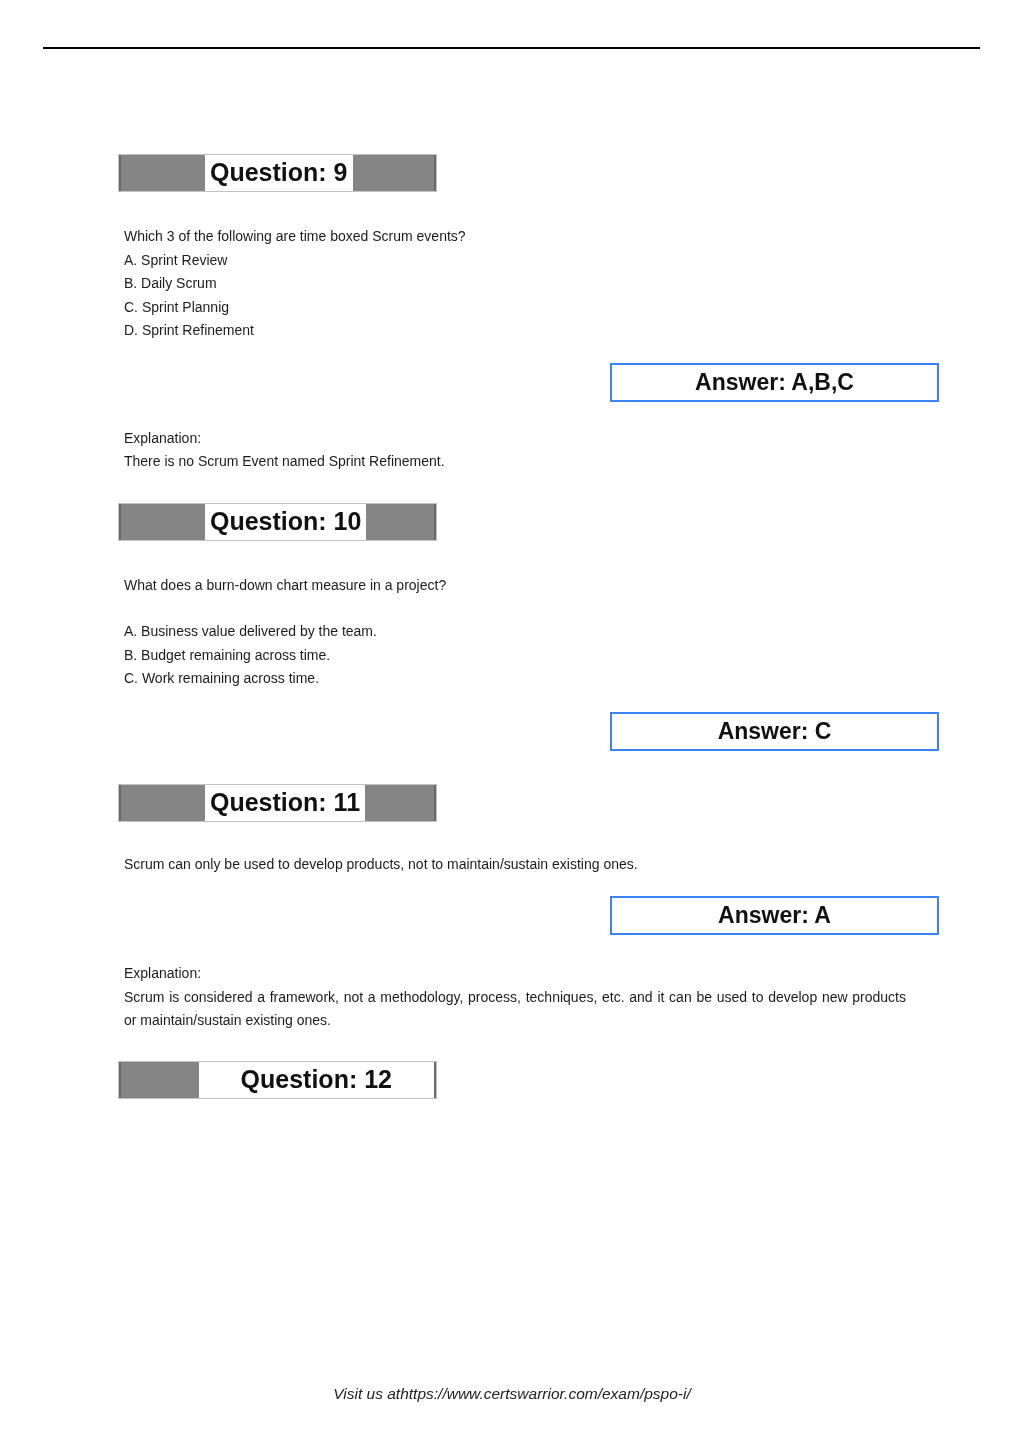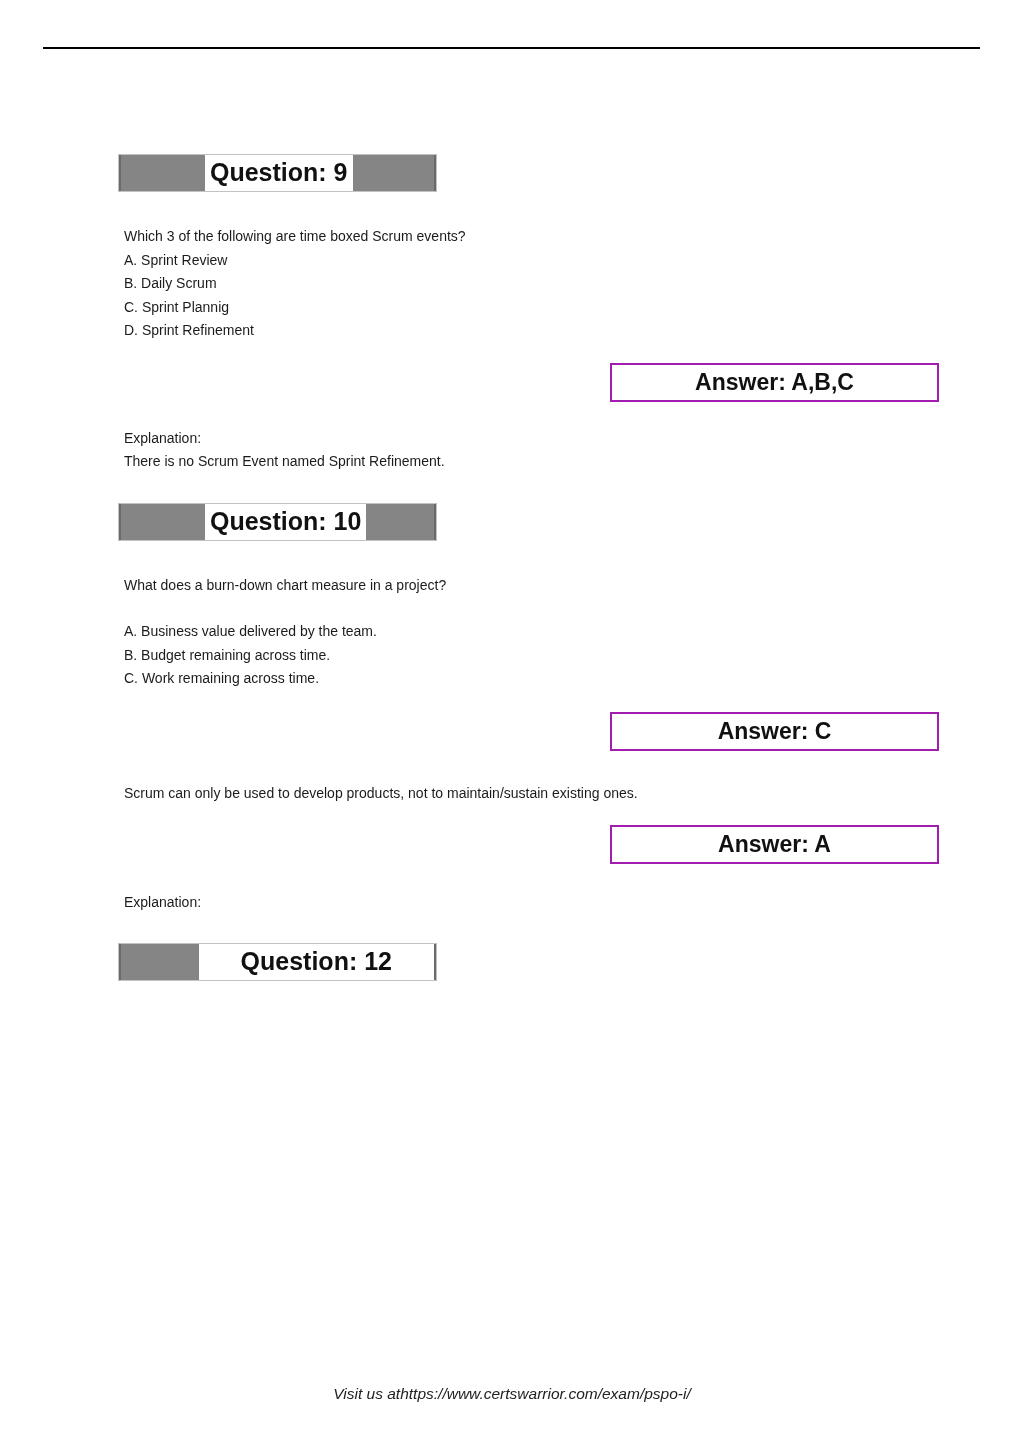--- a/index.html
+++ b/index.html
@@ -58,21 +58,21 @@
   .qtext-3 { margin-top: 31px; }
 
   .options { margin-left: 124px; }
   .options-1 { }
   .options-2 { margin-top: 23px; }
   .options-3 { margin-top: 22px; }
 
   .answer-box {
     width: 329px;
     height: 39px;
-    border: 2px solid #a21caf;
+    border: 2px solid #3b82f6;
     background: #ffffff;
     display: flex;
     align-items: center;
     justify-content: center;
   }
   .answer-box span {
     font-weight: bold;
     font-size: 23px;
     color: #111111;
     white-space: nowrap;
@@ -132,26 +132,32 @@
   <div class="qtext qtext-2">What does a burn-down chart measure in a project?</div>
   <div class="options options-2">
     <div class="option">A. Business value delivered by the team.</div>
     <div class="option">B. Budget remaining across time.</div>
     <div class="option">C. Work remaining across time.</div>
   </div>
   <div class="answer-box answer-2">
     <span>Answer: C</span>
   </div>
 
+  <div class="qheader qheader-3">
+    <span class="gbar gbar-left"></span>
+    <span class="qtitle">Question: 11</span>
+    <span class="gbar gbar-right"></span>
+  </div>
   <div class="qtext qtext-3">Scrum can only be used to develop products, not to maintain/sustain existing ones.</div>
   <div class="answer-box answer-3">
     <span>Answer: A</span>
   </div>
   <div class="explanation explanation-2">
     <div class="expl-label">Explanation:</div>
+    <div class="expl-text justify">Scrum is considered a framework, not a methodology, process, techniques, etc. and it can be used to develop new products or maintain/sustain existing ones.</div>
   </div>
 
   <div class="qheader qheader-4">
     <span class="gbar gbar-left"></span>
     <span class="qtitle">Question: 12</span>
     <span class="gbar gbar-right"></span>
   </div>
 
   <div class="footer">Visit us athttps://www.certswarrior.com/exam/pspo-i/</div>
 

